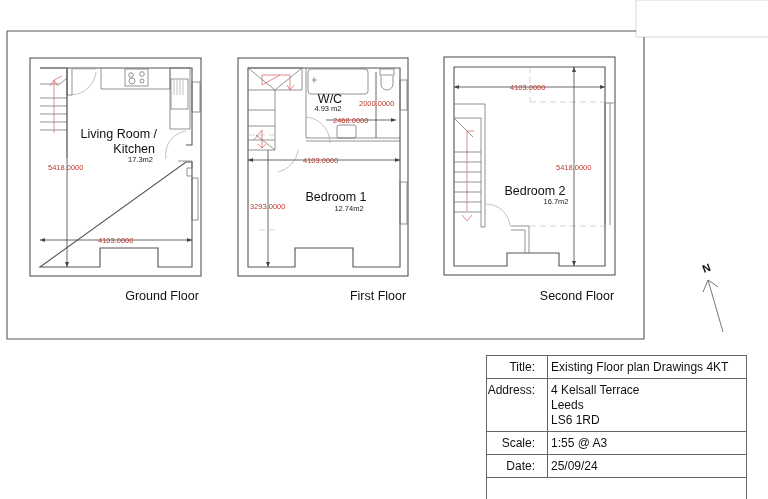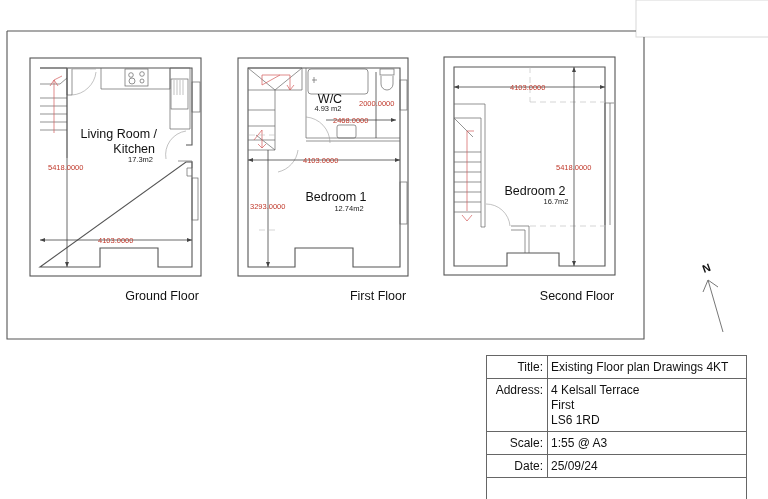--- a/index.html
+++ b/index.html
@@ -13,21 +13,21 @@
   .red { fill: none; stroke: #d25a5a; stroke-width: 0.7; }
   .dimline { stroke: #444; stroke-width: 0.8; }
   .dimtxt { fill: #c0392b; font-size: 7.5px; }
   .room { fill: #111; font-size: 12.5px; }
   .area { fill: #222; font-size: 7.5px; }
   .floorlbl { fill: #111; font-size: 12.5px; }
   
   #title-block { position: absolute; left: 486px; top: 355px; width: 259px; border: 1px solid #666; border-collapse: collapse; font-size: 12px; color: #111; }
   #title-block .row { display: flex; border-bottom: 1px solid #666; }
   #title-block .row:last-child { border-bottom: none; margin-top: 43px; }
-  #title-block .k { width: 61px; text-align: right; padding: 4px 4px 3px 0; border-right: 1px solid #666; box-sizing: border-box; }
+  #title-block .k { width: 61px; text-align: right; padding: 4px 12px 3px 0; border-right: 1px solid #666; box-sizing: border-box; }
   #title-block .v { flex: 1; padding: 4px 0 3px 3px; line-height: 15px; }
   #title-block .v div { line-height: 15px; }
 </style>
 </head>
 <body>
 
 <div id="stage">
 <svg width="768" height="499" viewBox="0 0 768 499" xmlns="http://www.w3.org/2000/svg">
 
   <rect x="636" y="0" width="140" height="37" fill="#fff" stroke="#d8d8d8" stroke-width="1"></rect>
@@ -139,21 +139,21 @@
 
 <div id="title-block">
   <div class="row">
     <div class="k">Title:</div>
     <div class="v">Existing Floor plan Drawings 4KT</div>
   </div>
   <div class="row">
     <div class="k">Address:</div>
     <div class="v">
       <div>4 Kelsall Terrace</div>
-      <div>First</div>
+      <div>Leeds</div>
       <div>LS6 1RD</div>
     </div>
   </div>
   <div class="row">
     <div class="k">Scale:</div>
     <div class="v">1:55 @ A3</div>
   </div>
   <div class="row">
     <div class="k">Date:</div>
     <div class="v">25/09/24</div>

